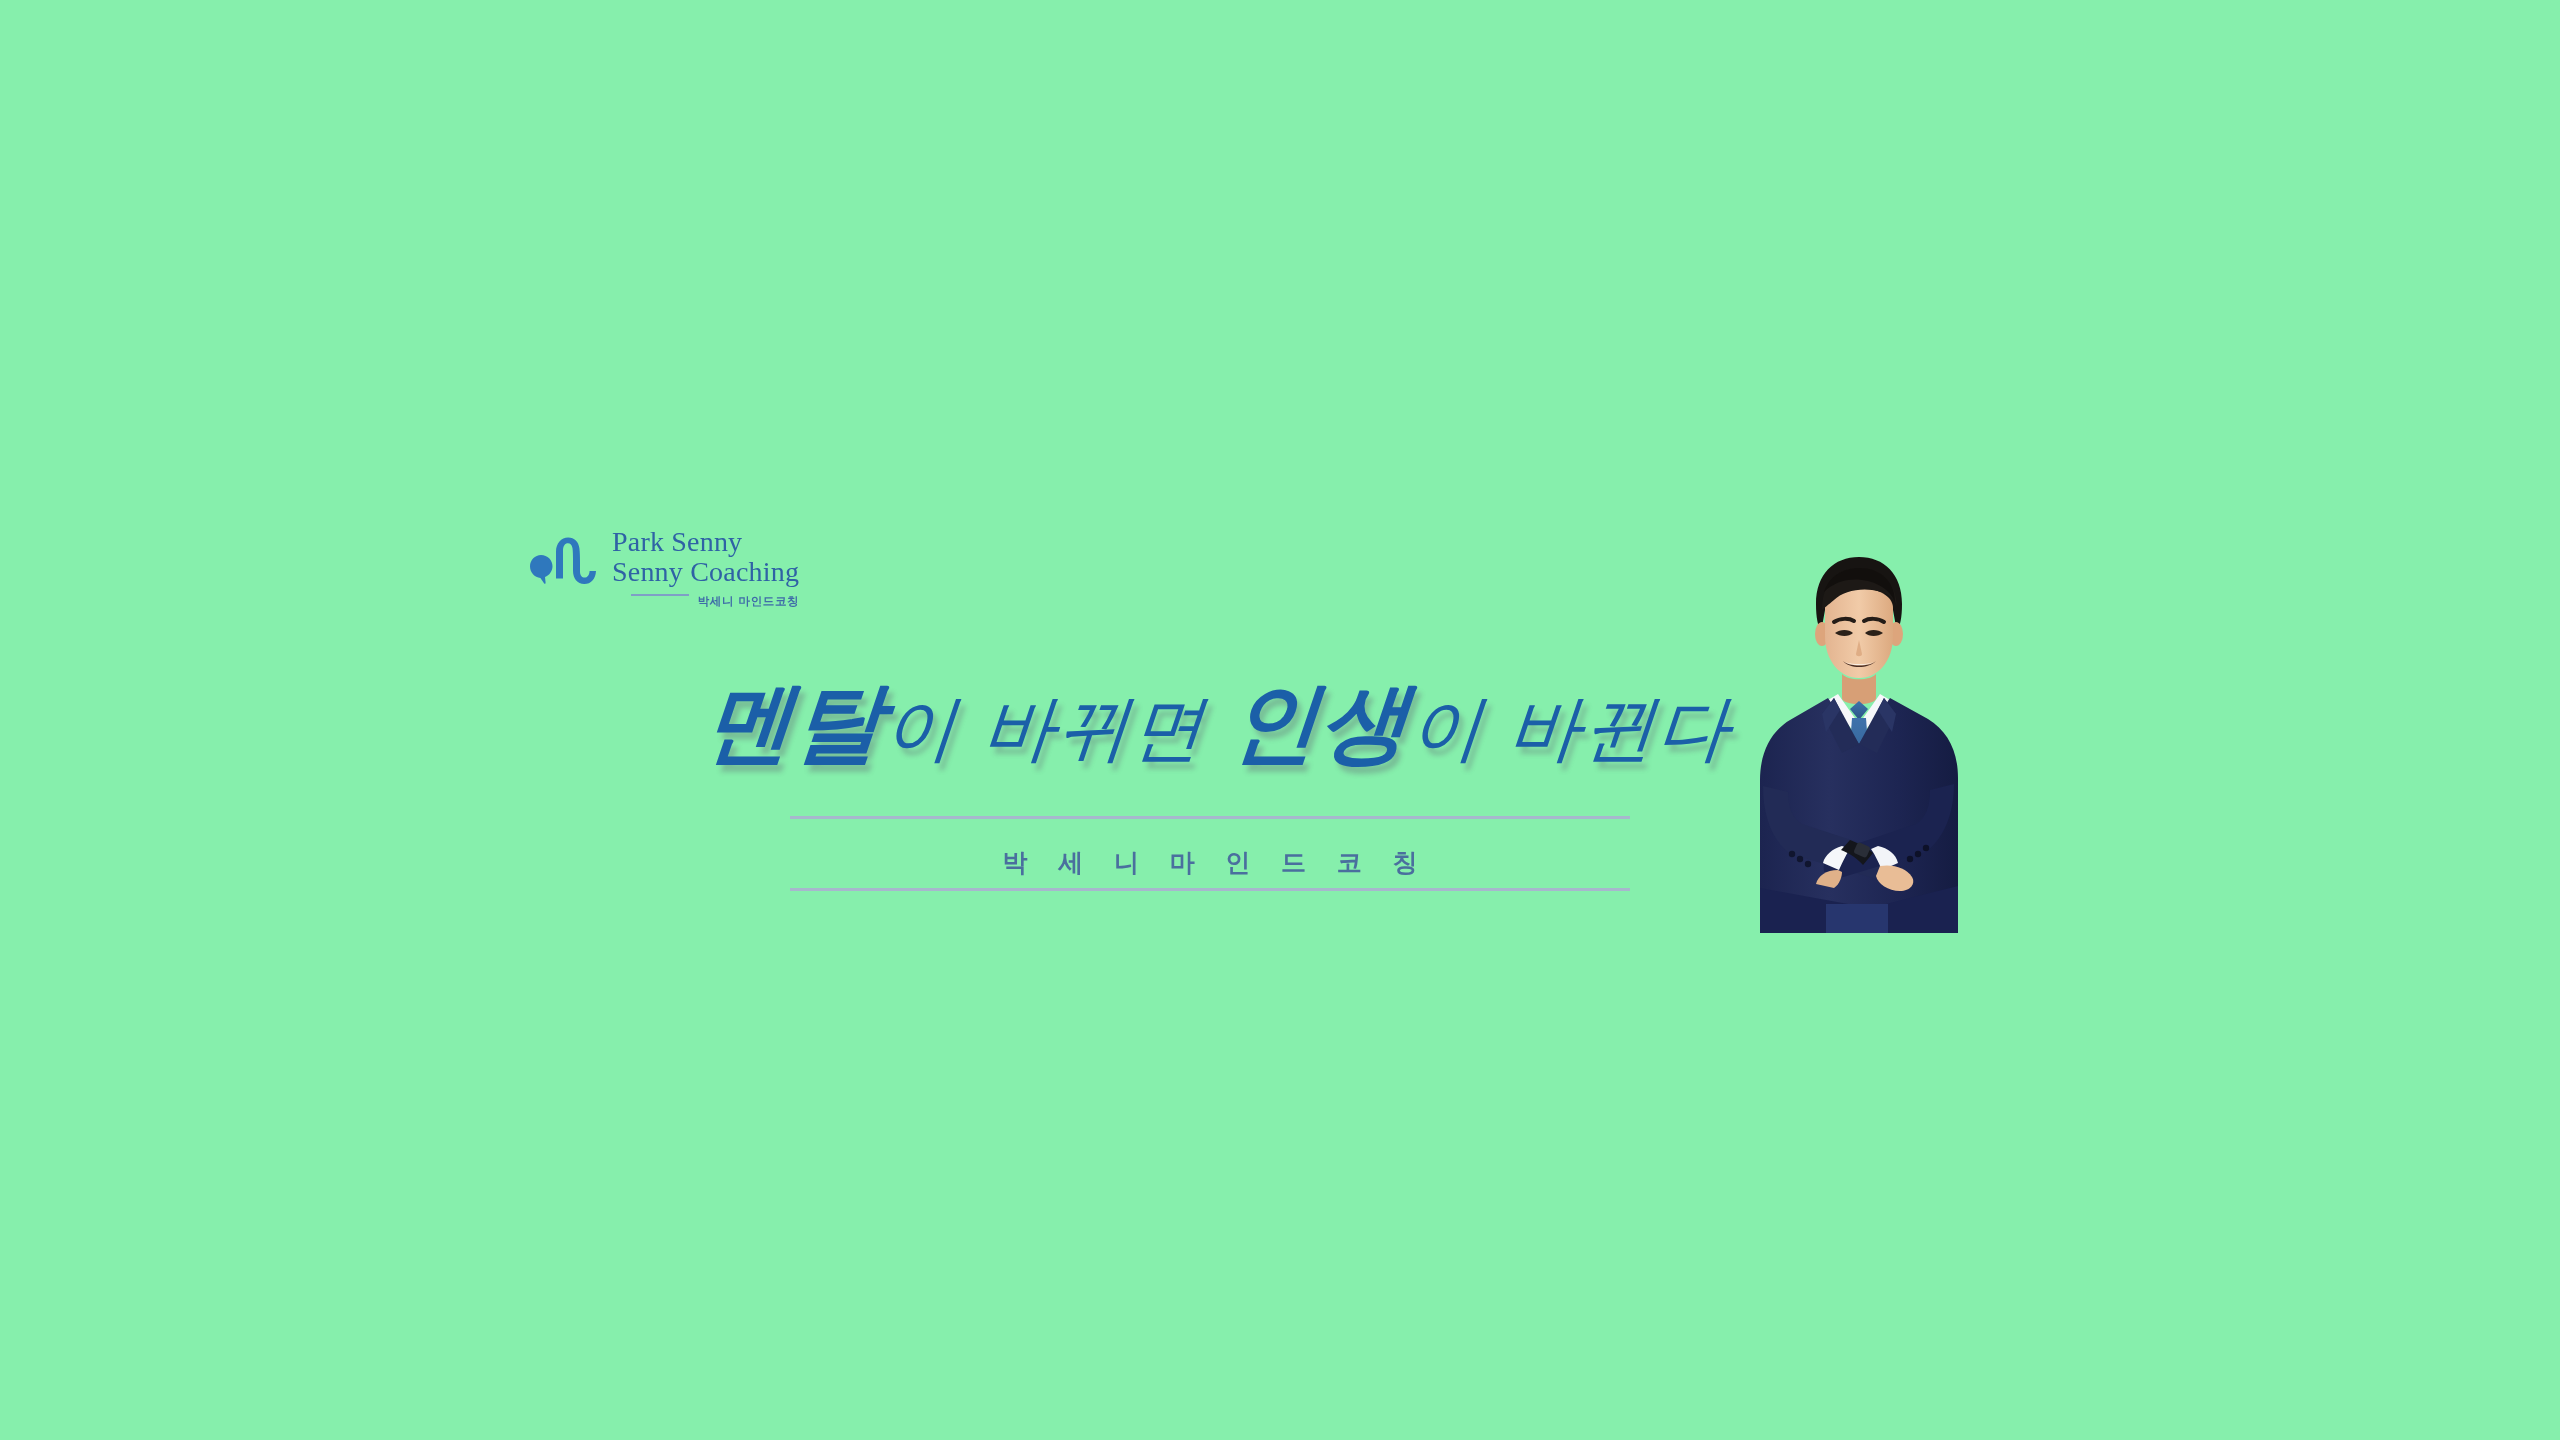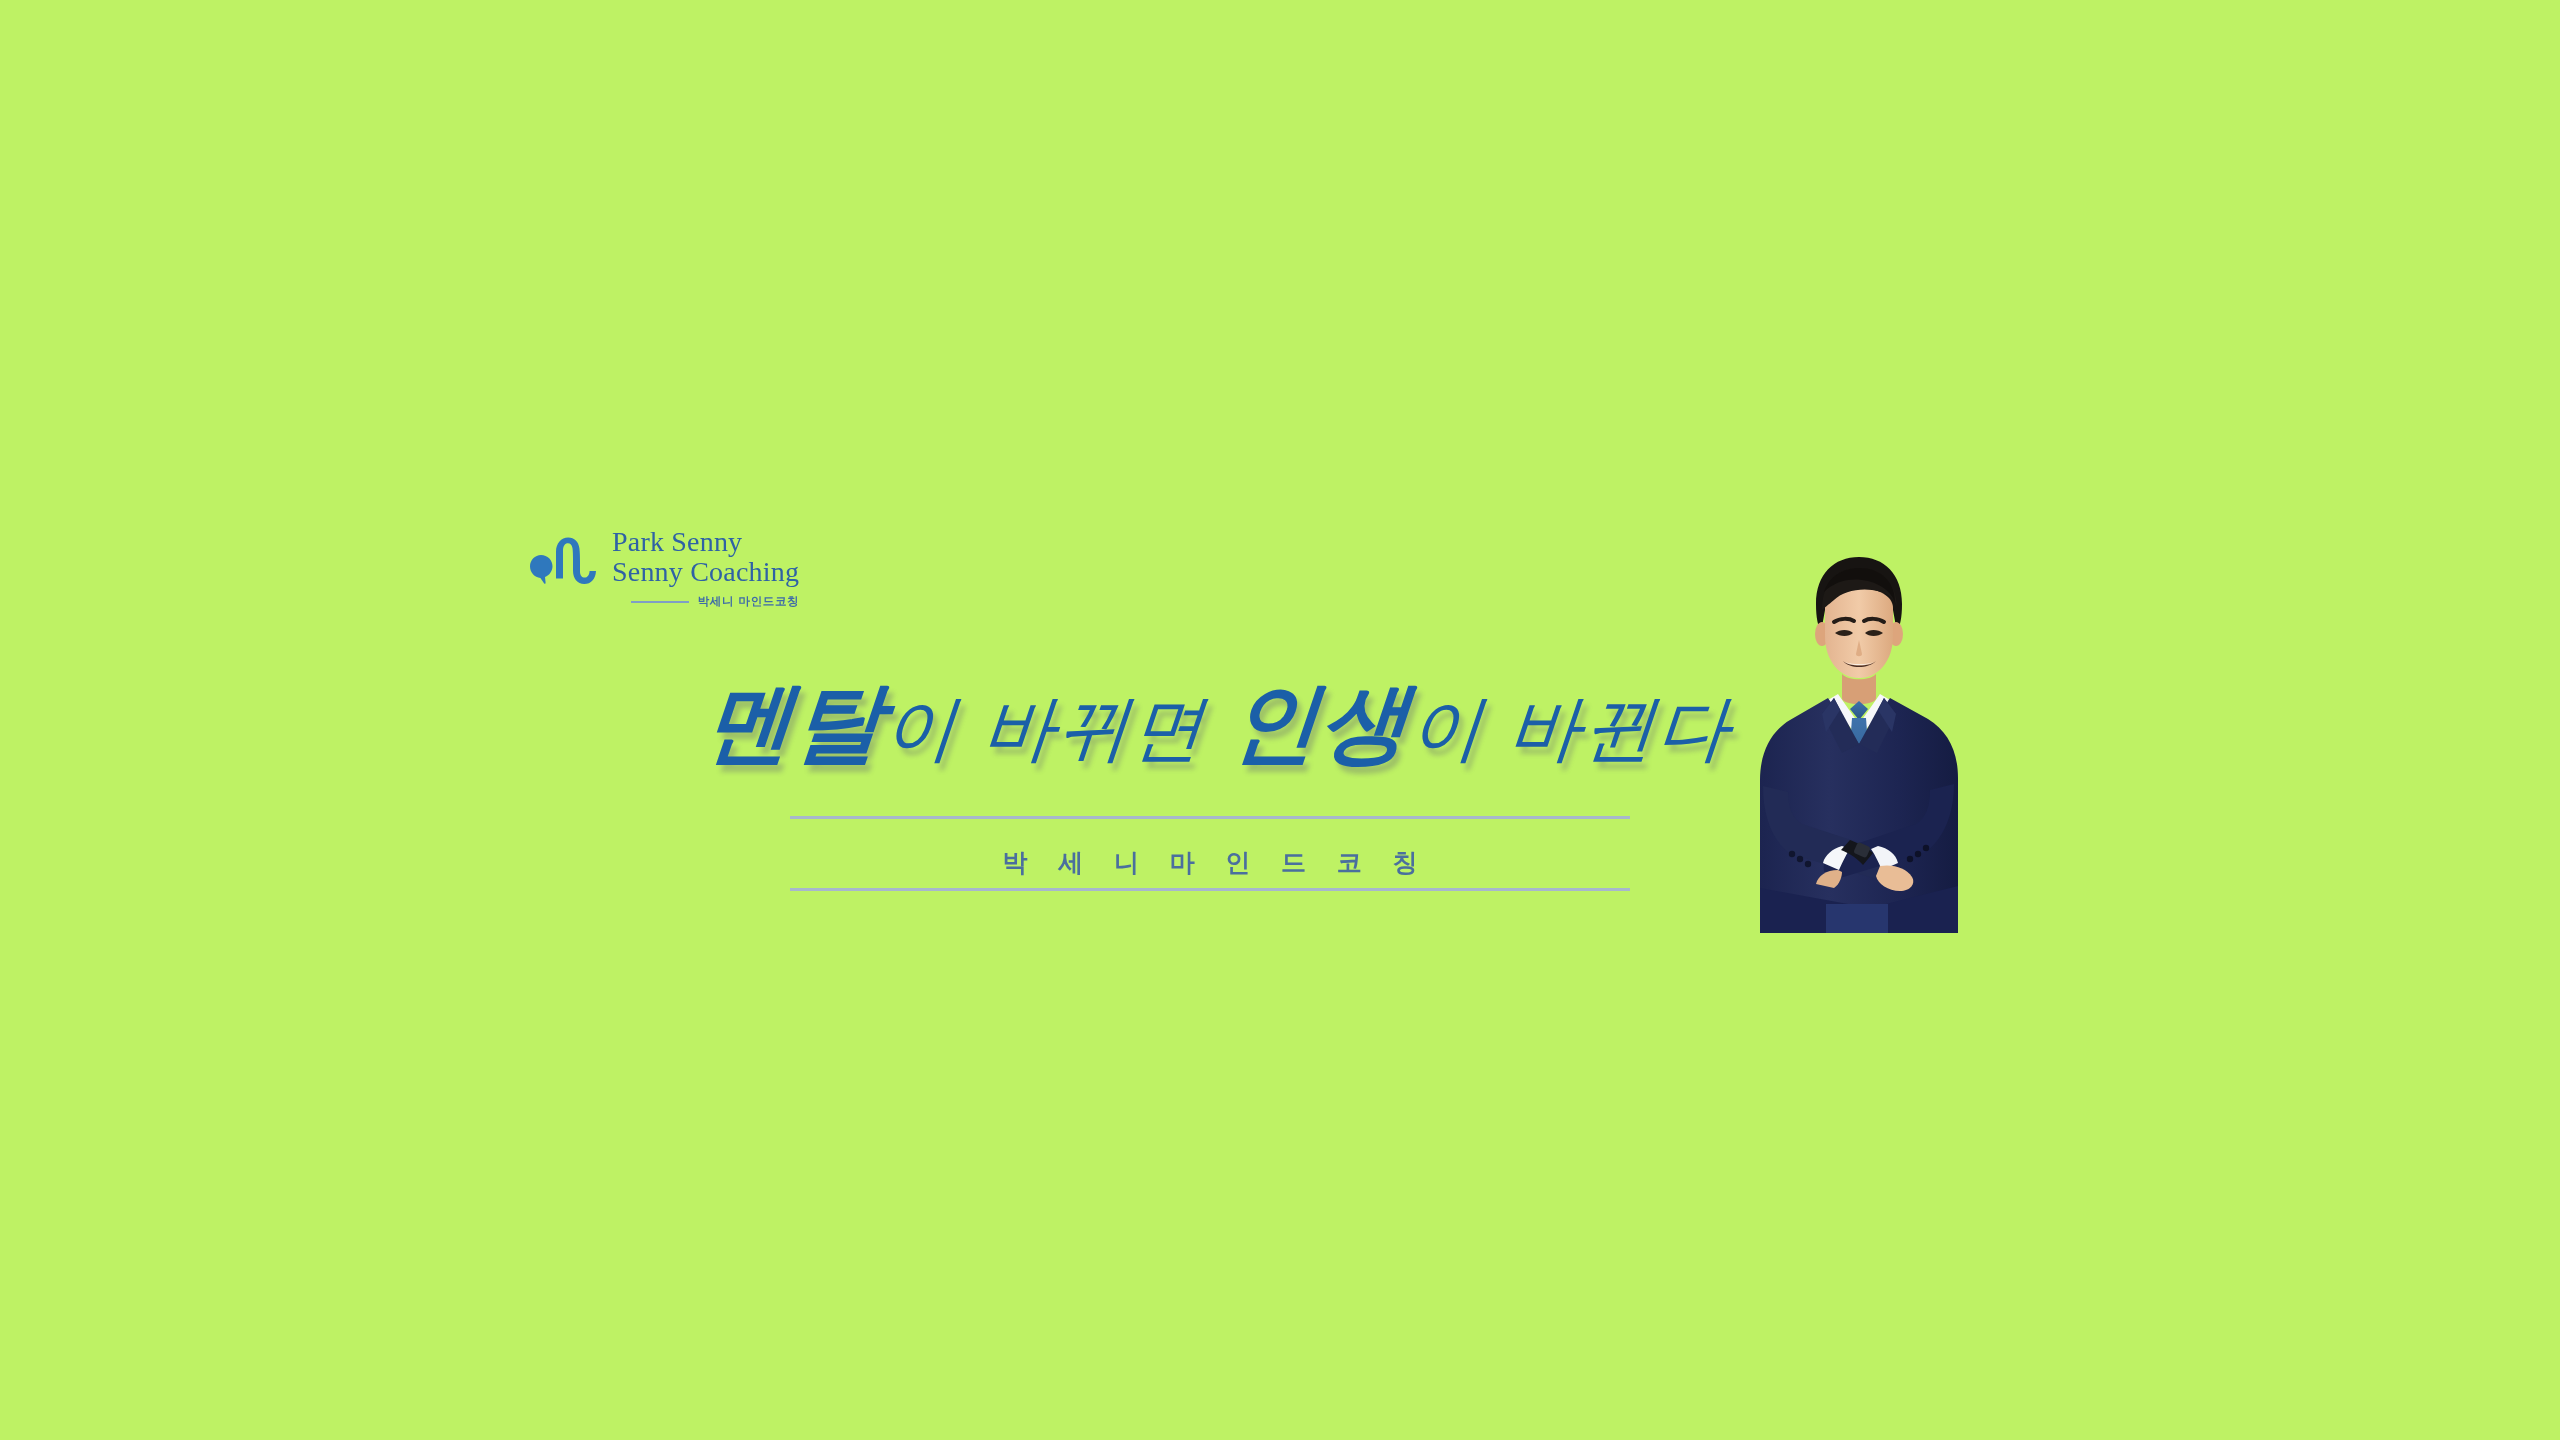--- a/index.html
+++ b/index.html
@@ -15,21 +15,21 @@
     overflow: hidden;
     position: relative;
   }
 
   .banner-stage {
     position: absolute;
     left: 0;
     top: 0;
     width: 2560px;
     height: 1440px;
-    background: #bef264;
+    background: #86efac;
   }
 
   
   .logo-lockup {
     position: absolute;
     left: 528px;
     top: 527px;
     display: flex;
     align-items: flex-start;
     gap: 14px;
@@ -48,21 +48,20 @@
   .logo-line {
     font-family: "Liberation Serif", "DejaVu Serif", serif;
     color: #2f62a5;
     font-size: 28px;
     line-height: 1.08;
     letter-spacing: 0.2px;
     white-space: nowrap;
   }
   .logo-sub-row {
     display: flex;
-    align-items: center;
     gap: 9px;
     margin-top: 7px;
     align-self: flex-end;
   }
   .logo-sub-rule {
     width: 58px;
     height: 2px;
     background: #7f9fc6;
     display: block;
   }

